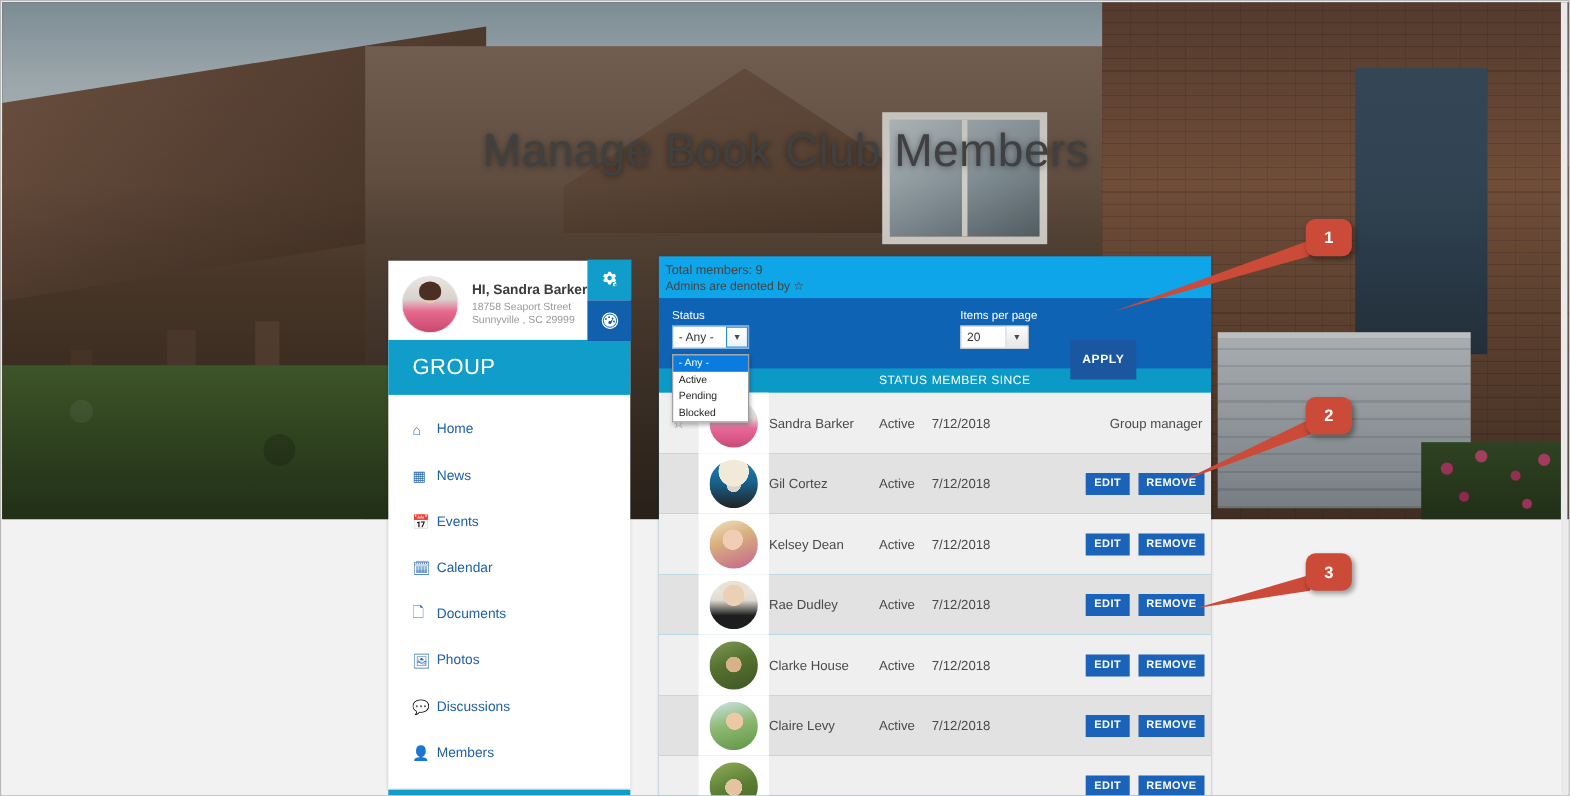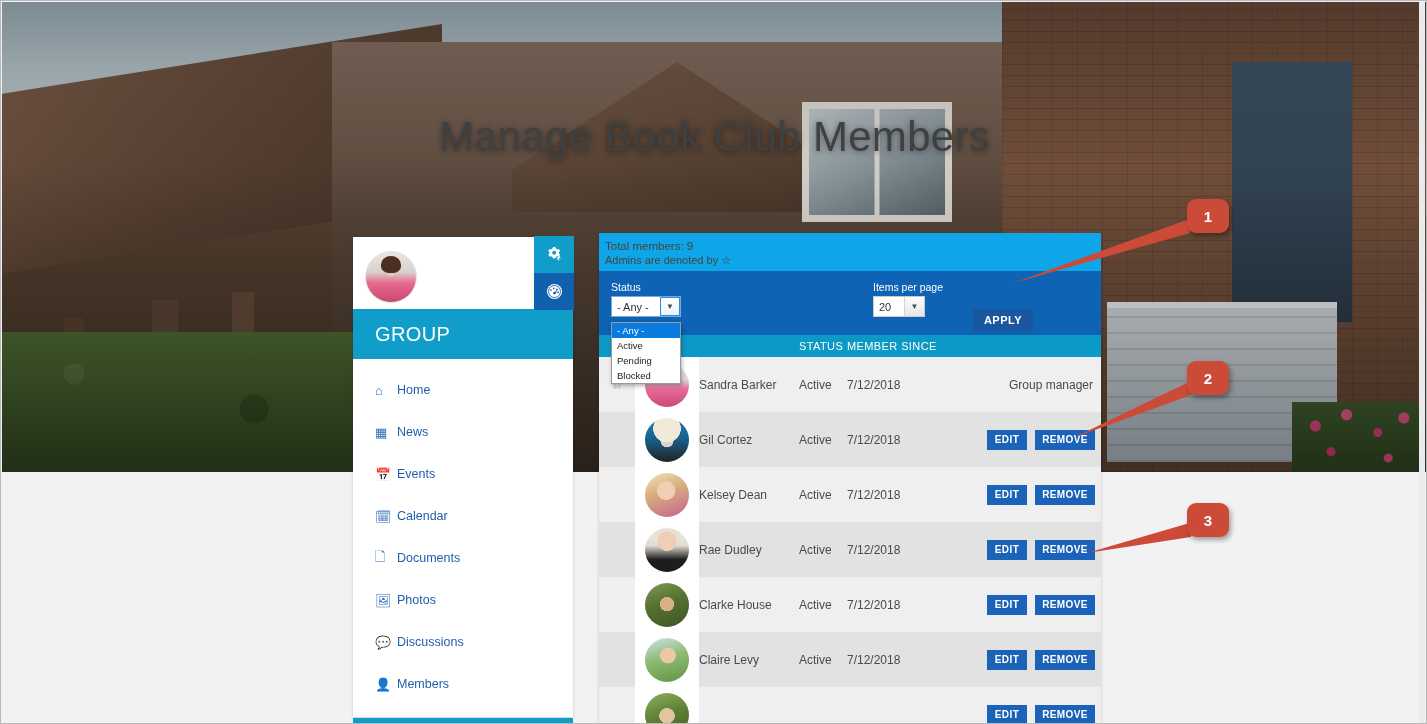--- a/index.html
+++ b/index.html
@@ -199,21 +199,21 @@
 
   
   #filterbar {
     background:#0f63b5; height:64px; position:relative; padding:8px 0 0 10px;
   }
   .f-label { color:#fff; font-size:10.5px; margin-bottom:3px; }
   #f-status { position:absolute; left:12px; top:10px; width:80px; }
   #f-search { position:absolute; left:110px; top:10px; width:160px; }
   #f-items  { position:absolute; left:274px; top:10px; width:90px; }
   #apply-btn {
-    position:absolute; left:374px; top:38px; width:60px; height:22px;
+    position:absolute; left:374px; top:38px; width:60px; height:36px;
     background:#1a57a0; color:#fff; font-size:11px; letter-spacing:.5px;
     display:flex; align-items:center; justify-content:center; font-weight:600;
   }
 
   .selectbox {
     height:21px; background:#fff; border:1px solid #c9c9c9;
     display:flex; align-items:center; justify-content:space-between;
     font-size:11px; color:#333; padding-left:5px; position:relative;
   }
   .sel-arrow {
@@ -230,21 +230,21 @@
     background:#fff; border:1px solid #9a9a9a; z-index:60;
     box-shadow:1px 2px 4px rgba(0,0,0,.3);
   }
   .opt { font-size:9.5px; padding:2px 5px; color:#222; }
   .opt.sel { background:#0a7ce0; color:#fff; }
 
   #search-input {
     width:148px; height:21px; background:#fff; border:1px solid #c9c9c9;
   }
   #search-hint { color:#cfe0f0; font-size:9px; margin-top:3px; }
-  #items-select { width:52px;text-align:right; }
+  #items-select { width:62px;text-align:right; }
 
   
   #table-head {
     height:22px; background:#0b9ac6; color:#fff; font-size:11px;
     display:flex; align-items:center; letter-spacing:.4px;
   }
   .th-star { width:36px; }
   .th-pic  { width:64px; }
   .th-name { width:100px; }
   .th-status { width:48px; }
@@ -313,20 +313,25 @@
     <div id="hero-dark"></div>
   </div>
 
 
   <div id="page-title">Manage Book Club Members</div>
 
   <div id="sidebar">
 
     <div id="profile">
       <div id="avatar-main"></div>
+      <div id="profile-text">
+        <div id="profile-greet">HI, Sandra Barker</div>
+        <div id="profile-addr">18758 Seaport Street</div>
+        <div id="profile-city">Sunnyville , SC 29999</div>
+      </div>
       <div id="side-icons">
         <div class="side-icon-btn" id="icon-gear">
           <svg width="17" height="17" viewBox="0 0 24 24" fill="#fff">
             <path d="M10 1.5 8.9 4a6.5 6.5 0 0 0-1.4.8L5 4.2 3.2 7.2l1.9 1.6a6 6 0 0 0 0 1.6l-1.9 1.6L5 15l2.5-.6c.45.33.9.6 1.4.8L10 17.7h3.1l1.1-2.5c.5-.2.95-.47 1.4-.8l2.5.6 1.8-3-1.9-1.6a6 6 0 0 0 0-1.6L19.9 7.2 18.1 4.2l-2.5.6a6.5 6.5 0 0 0-1.4-.8L13.1 1.5zm1.55 5.2a2.9 2.9 0 1 1 0 5.8 2.9 2.9 0 0 1 0-5.8z"></path>
             <path d="M18.8 14.2l-.7 1.5-1.6-.1-.9 1.4 1 1.2-.4 1.6 1.5.6.9-1.3 1.6.3.7-1.5-1.1-1.1.3-1.6zm.35 2.6a1.25 1.25 0 1 1 0 2.5 1.25 1.25 0 0 1 0-2.5z"></path>
           </svg>
         </div>
         <div class="side-icon-btn" id="icon-gauge">
           <svg width="19" height="19" viewBox="0 0 24 24">
             <circle cx="12" cy="12" r="9.5" fill="#fff"></circle>

